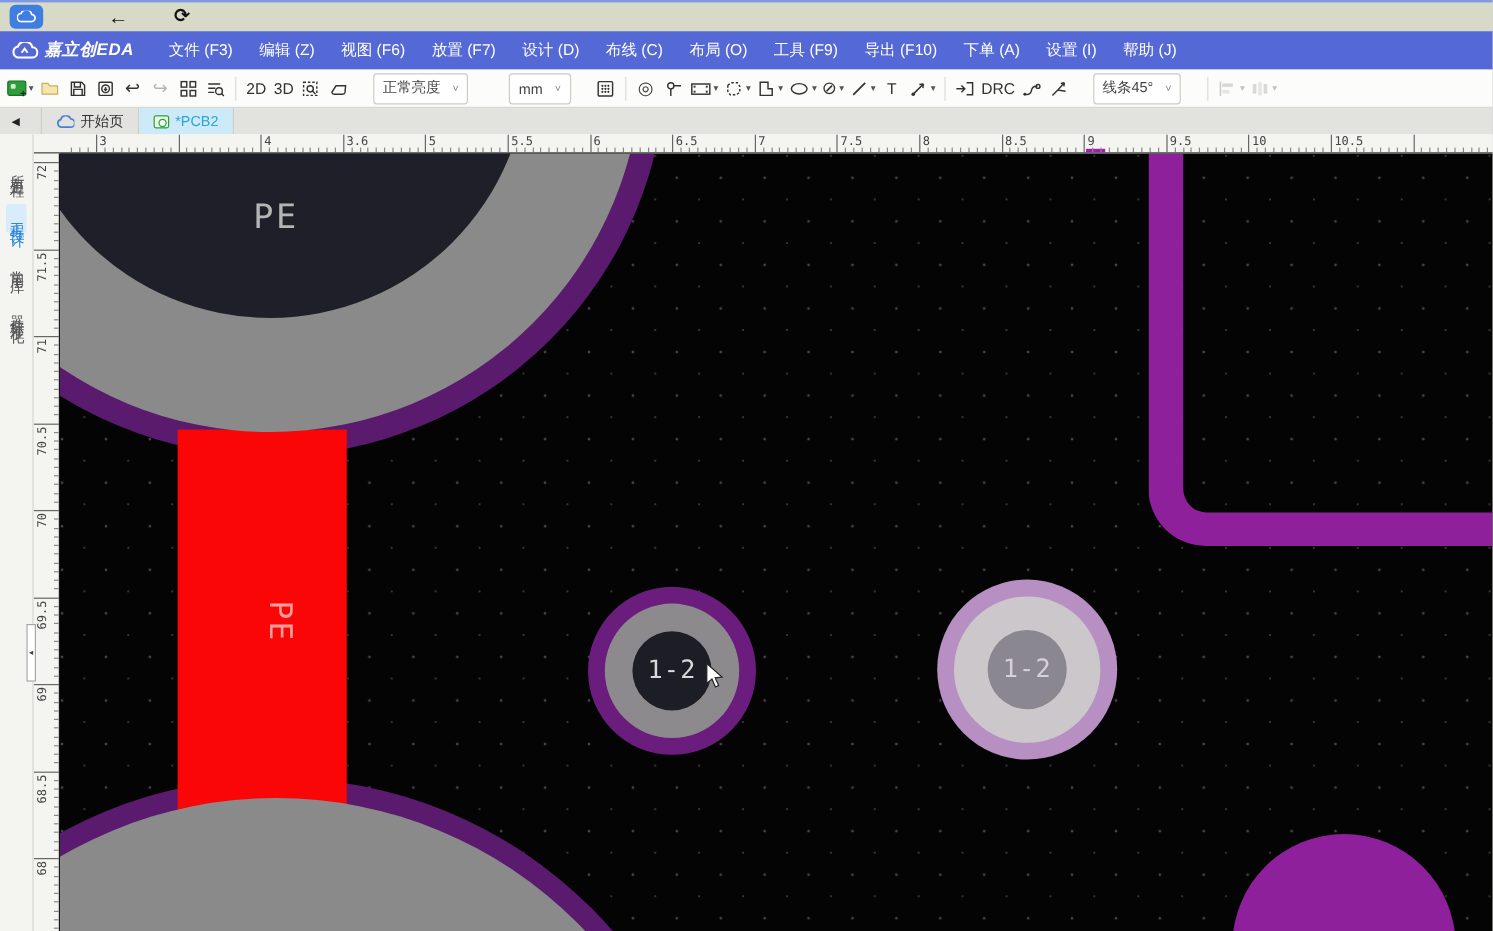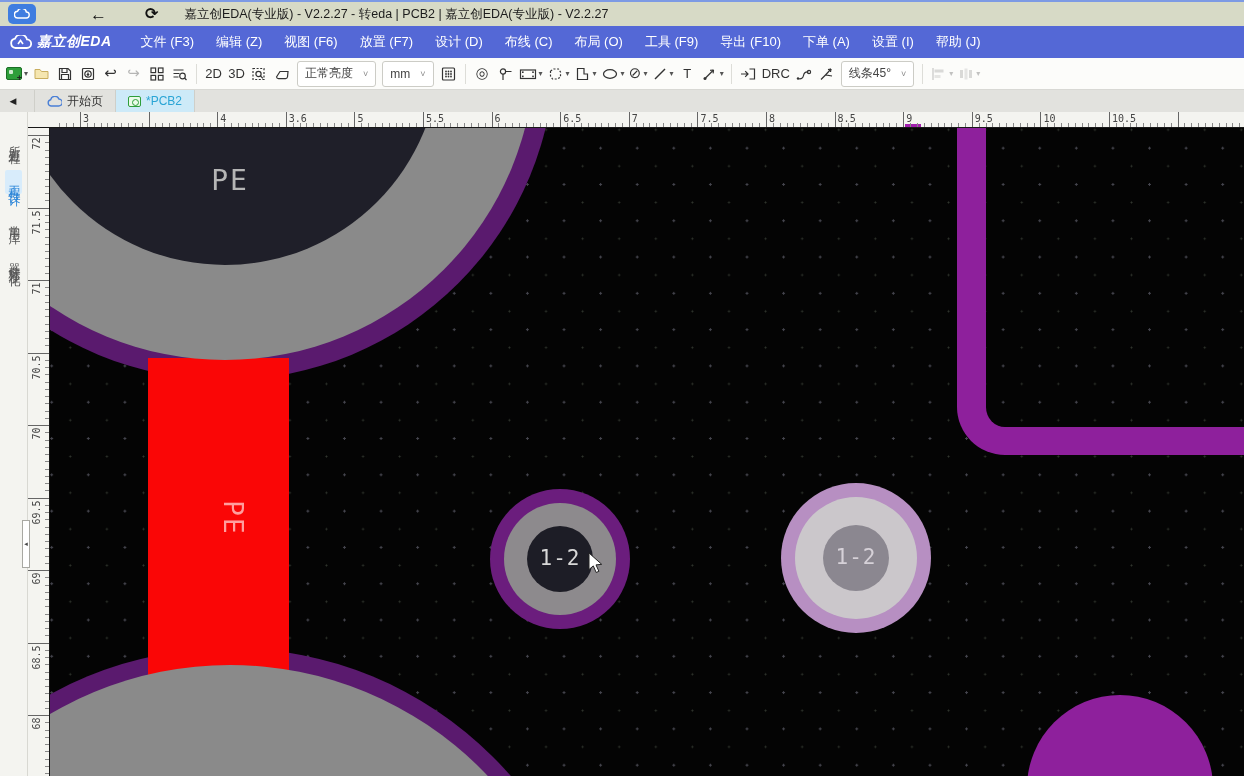--- a/index.html
+++ b/index.html
@@ -30,21 +30,21 @@
            display:flex;align-items:center;padding:0 4px;overflow:hidden;}
   .tbtn{height:25px;min-width:23px;padding:0 2px;display:flex;align-items:center;
         justify-content:center;border-radius:3px;color:#333;gap:1px;}
   .tbtn.disabled{opacity:.35;}
   .tglyph{font-size:15px;line-height:1;font-family:"DejaVu Sans",sans-serif;}
   .ttext{font-size:13px;color:#333;}
   .tcaret{font-size:8px;color:#555;margin-left:1px;}
   .tsep{width:1px;height:20px;background:#ddddd8;margin:0 5px;flex:none;}
   .tselect{height:24px;border:1px solid #ccccc6;border-radius:3px;background:#fff;
            display:flex;align-items:center;padding:12px 7px;font-size:12px;color:#444;
-           gap:9px;margin:0 3px;white-space:nowrap;}
+           gap:9px;margin:0 17px;white-space:nowrap;}
   .tselect .tcaret{font-size:9px;color:#888;}
   .pcb-chip{width:16px;height:13px;background:#2e9e3a;border:1px solid #1b6f24;
             border-radius:2px;position:relative;display:inline-block;}
   .pcb-chip i{position:absolute;left:2px;top:2px;width:4px;height:4px;background:#cfe9cf;
               border-radius:1px;}
   .pcb-chip:after{content:"+";position:absolute;right:-1px;bottom:-4px;color:#222;
                   font-size:9px;font-weight:bold;}
   .toolbar svg{display:block;}
 
   
@@ -134,21 +134,20 @@
 <div class="app">
 
   <div class="titlebar">
     <div class="appicon">
       <svg width="16" height="10" viewBox="0 0 16 10">
           <path d="M4 9a3.4 3.4 0 0 1-.4-6.8A4.6 4.6 0 0 1 12.4 3 3 3 0 0 1 12 9z" fill="none" stroke="#fff" stroke-width="1.4"></path>
         </svg>
     </div>
     <span class="tb-arrow">←</span>
     <span class="tb-refresh">⟳</span>
-    <span class="tb-title">嘉立创EDA(专业版) - V2.2.27 - 转eda | PCB2 | 嘉立创EDA(专业版) - V2.2.27</span>
   </div>
 
   <div class="menubar">
     <div class="logo">
       <svg width="22" height="14" viewBox="0 0 22 14">
           <path d="M5.5 13A4.7 4.7 0 0 1 5 3.7 6.3 6.3 0 0 1 17 4.4 4.3 4.3 0 0 1 16.7 13z" fill="none" stroke="#fff" stroke-width="1.8"></path>
           <path d="M8 9l2.5-3.5L13 9" fill="none" stroke="#fff" stroke-width="1.6"></path>
         </svg>
       <span class="logo-text">嘉立创EDA</span>
     </div>

